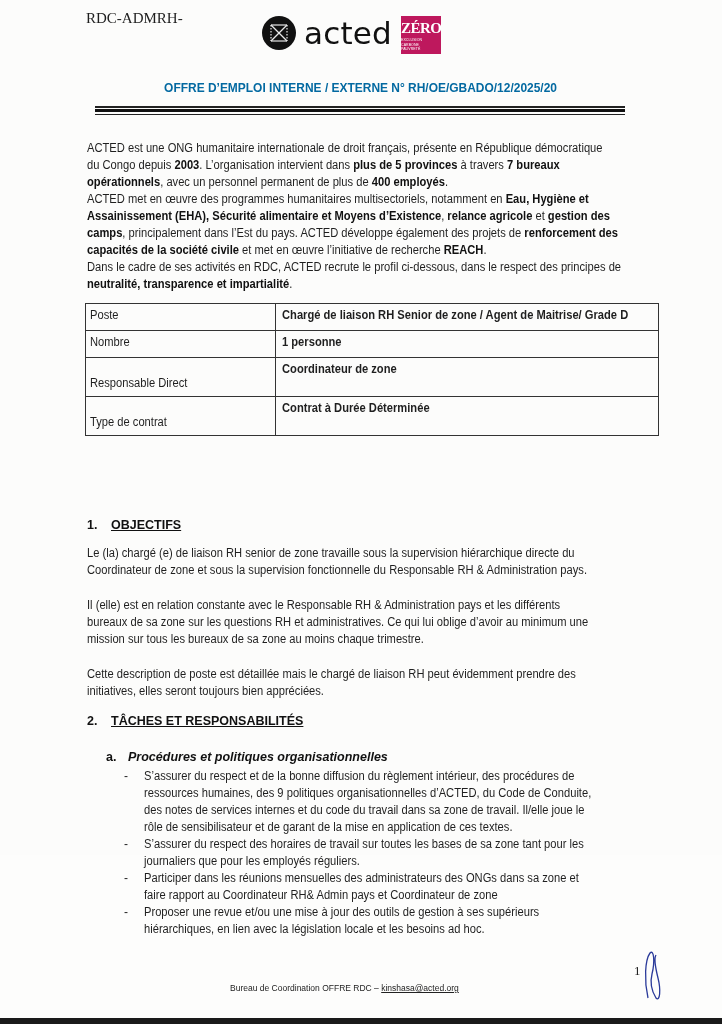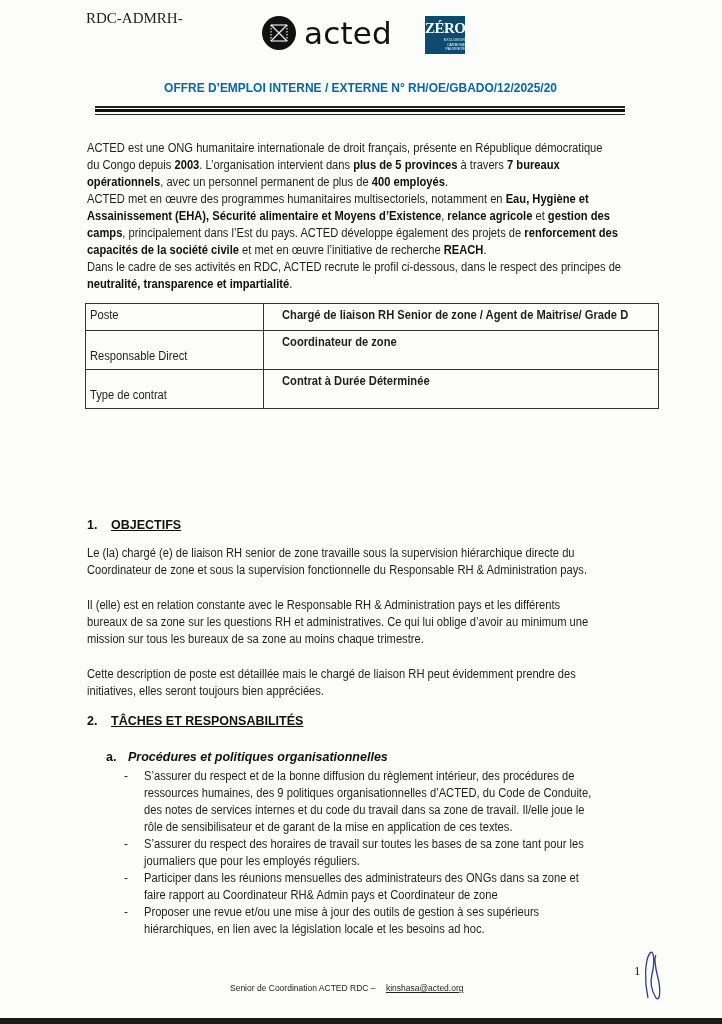--- a/index.html
+++ b/index.html
@@ -7,42 +7,42 @@
   body { position: relative; font-family: "Liberation Sans", sans-serif; color: #1a1a1a; }
   .page { position: absolute; left: 0; top: 0; width: 722px; height: 855px; background: #fcfcfb; }
 
   .ref { position: absolute; left: 86px; top: 10px; font-family: "Liberation Serif", serif; font-size: 15px; color: #1e1e1e; }
 
   .logo { position: absolute; left: 262px; top: 16px; display: flex; align-items: center; }
   .logo-circle { width: 34px; height: 34px; border-radius: 50%; background: #111; position: relative; }
   .logo-circle svg { position: absolute; left: 0; top: 0; }
   .logo-text { margin-left: 8px; font-family: "DejaVu Sans", sans-serif; font-size: 31px; color: #111; letter-spacing: 0.2px; line-height: 34px; }
 
-  .zero { position: absolute; left: 425px; top: 16px; width: 40px; height: 38px; background: #0c4a6e; color: #fff; text-align: right; }
+  .zero { position: absolute; left: 401px; top: 16px; width: 40px; height: 38px; background: #be185d; color: #fff; text-align: left; }
   .zero-title { font-family: "Liberation Serif", serif; font-size: 15px; font-weight: bold; line-height: 20px; padding-top: 2px; letter-spacing: -0.5px; }
   .zero-sub { font-size: 3.5px; line-height: 4.5px; letter-spacing: 0.1px; }
 
   .title { position: absolute; left: 0; width: 722px; top: 80px; text-align: center; font-family: "Liberation Sans", sans-serif; font-weight: bold; font-size: 13px; color: #0369a1; }
   .title span { display: inline-block; transform: scaleX(0.92); }
 
   .rule { position: absolute; left: 95px; top: 106px; width: 530px; height: 9px; }
   .rule .l1 { position: absolute; left: 0; right: 0; top: 0; height: 1.5px; background: #222; }
   .rule .l2 { position: absolute; left: 0; right: 0; top: 3px; height: 3px; background: #111; }
   .rule .l3 { position: absolute; left: 0; right: 0; top: 7.5px; height: 1.5px; background: #222; }
 
   .txt { font-family: "Liberation Sans", sans-serif; font-size: 12px; line-height: 17px; color: #1f1f1f; }
   .txt b { font-weight: bold; color: #111; }
 
   .intro { position: absolute; left: 87px; top: 140px; width: 580px; transform-origin: left top; }
   .intro p { white-space: nowrap; transform: scaleX(0.93); transform-origin: left; }
 
   table.info { position: absolute; left: 85px; top: 303px; width: 574px; border-collapse: collapse; }
   table.info td { border: 1px solid #333; font-size: 12px; color: #1f1f1f; vertical-align: top; padding: 4px 4px; }
   table.info td.k { width: 192px; }
-  table.info td.v { font-weight: bold; padding-left: 18px; }
+  table.info td.v { font-weight: bold; padding-left: 6px; }
   table.info td .sq { display: inline-block; transform: scaleX(0.93); transform-origin: left; white-space: nowrap; }
   .row-std td { height: 27px; }
   .row-tall td { height: 39px; }
   .row-tall td.k { vertical-align: bottom; padding-bottom: 6px; }
   .row-mid td.k { vertical-align: middle; }
 
   .sec { position: absolute; font-weight: bold; font-size: 12.5px; color: #111; }
   .sec .num { display: inline-block; width: 24px; }
   .sec u { text-decoration: underline; }
 
@@ -51,21 +51,21 @@
 
   .subsec { position: absolute; left: 106px; top: 750px; font-weight: bold; font-style: italic; font-size: 12.5px; color: #111; }
   .subsec .num { display: inline-block; width: 22px; font-style: normal; }
 
   .bullets { position: absolute; left: 124px; top: 768px; width: 560px; }
   .bullet { position: relative; padding-left: 20px; }
   .bullet .dash { position: absolute; left: 0; top: 0; }
   .bullet .line { display: block; white-space: nowrap; transform: scaleX(0.93); transform-origin: left; }
 
   .footer { position: absolute; left: 230px; top: 983px; font-family: "Liberation Sans", sans-serif; font-size: 8.5px; color: #222; }
-  .footer a { color: #222; text-decoration: underline; margin-left: 8px; }
+  .footer a { color: #222; text-decoration: underline; }
   .pagenum { position: absolute; left: 634px; top: 963px; font-family: "Liberation Serif", serif; font-size: 13px; color: #222; }
   .sig { position: absolute; left: 642px; top: 950px; }
   .bottom-bar { position: absolute; left: 0; top: 1018px; width: 722px; height: 6px; background: #1a1a1a; }
 </style>
 </head>
 <body>
 
 <div class="page">
 
   <div class="ref">RDC-ADMRH-</div>
@@ -112,20 +112,24 @@
       <p><span>Dans le cadre de ses activités en RDC, ACTED recrute le profil ci-dessous, dans le respect des principes de</span></p>
       <p><b>neutralité, transparence et impartialité</b><span>.</span></p>
     </div>
 
   <table class="info">
     <tbody>
         <tr class="row-std">
       <td class="k"><span class="sq">Poste</span></td>
       <td class="v"><span class="sq">Chargé de liaison RH Senior de zone / Agent de Maitrise/ Grade D</span></td>
     </tr>
+    <tr class="row-std">
+      <td class="k"><span class="sq">Nombre</span></td>
+      <td class="v"><span class="sq">1 personne</span></td>
+    </tr>
     <tr class="row-tall">
       <td class="k"><span class="sq">Responsable Direct</span></td>
       <td class="v"><span class="sq"> Coordinateur de zone</span></td>
     </tr>
     <tr class="row-tall">
       <td class="k"><span class="sq">Type de contrat</span></td>
       <td class="v"><span class="sq">Contrat à Durée Déterminée</span></td>
     </tr>
   </tbody>
     </table>
@@ -180,17 +184,17 @@
       <span class="line">hiérarchiques, en lien avec la législation locale et les besoins ad hoc.</span>
     </div>
   </div>
 
   <div class="pagenum">1</div>
   <svg class="sig" width="22" height="52" viewBox="0 0 22 52">
     <path d="M6 48 C2 30, 3 10, 8 3 C12 -1, 13 12, 10 24 C8 32, 9 40, 14 48 C18 52, 19 40, 16 28 C13 16, 12 8, 14 5" stroke="#2a3a9a" stroke-width="1.3" fill="none"></path>
   </svg>
 
   <div class="footer">
-    <span>Senior de Coordination ACTED RDC – </span><a>kinshasa@acted.org</a>
+    <span>Bureau de Coordination OFFRE RDC – </span><a>kinshasa@acted.org</a>
   </div>
 
   <div class="bottom-bar"></div>
 </div>
 
 </body></html>

